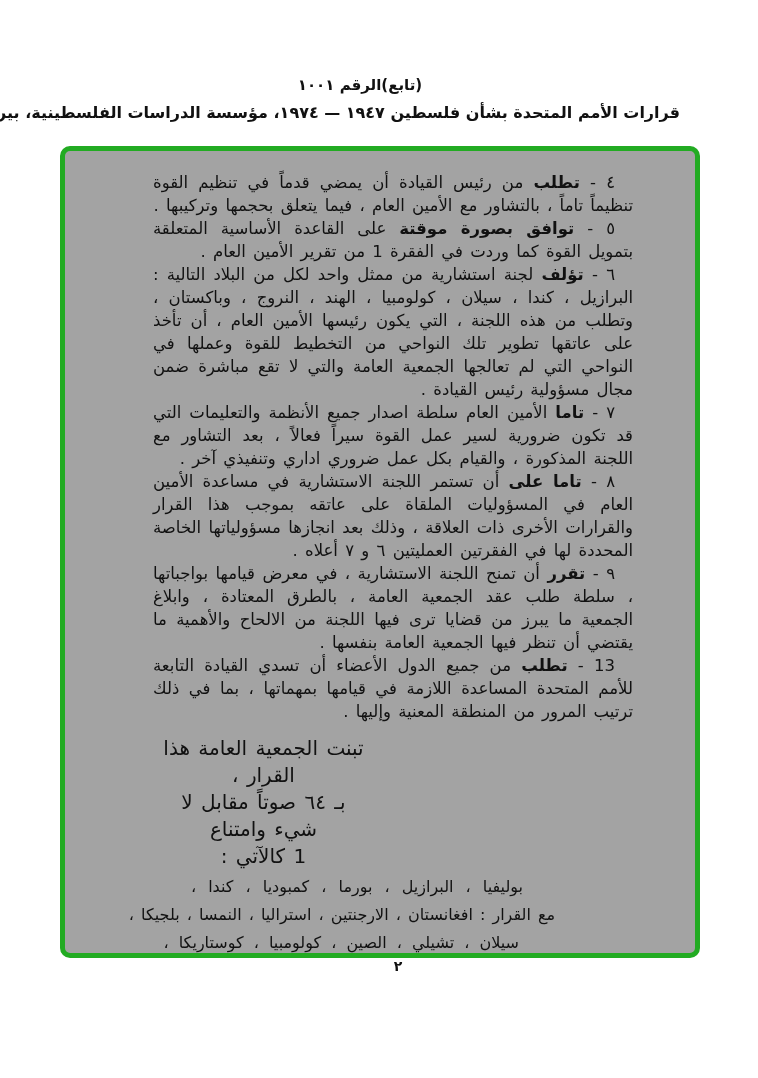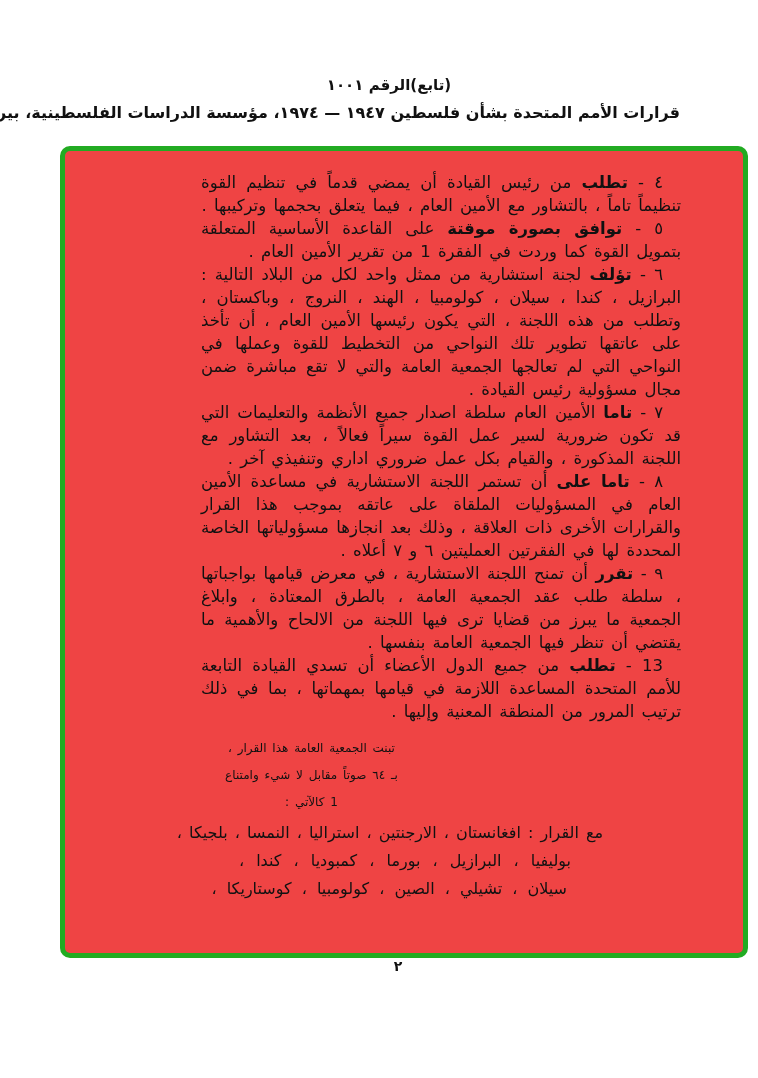--- a/index.html
+++ b/index.html
@@ -17,21 +17,20 @@
   }
   .header-title {
     position: absolute;
     top: 76px;
     left: 0;
     width: 720px;
     text-align: center;
     font-size: 15px;
     font-weight: bold;
     direction: rtl;
-    padding-left: 29px;
   }
   .header-source {
     position: absolute;
     top: 103px;
     left: 0;
     width: 680px;
     text-align: center;
     font-size: 16px;
     font-weight: bold;
     direction: rtl;
@@ -39,41 +38,40 @@
   }
   .frame {
     position: absolute;
     left: 60px;
     top: 146px;
     width: 630px;
     height: 802px;
     border: 5px solid #22ab22;
     border-radius: 10px;
     overflow: hidden;
-    background: #ef4444;
-    padding-left: 48px;
+    background: #a3a3a3;
   }
   .content {
     direction: rtl;
     padding: 20px 62px 0 88px;
     font-size: 16.5px;
     line-height: 23px;
     word-spacing: 2px;
   }
   .para {
     margin: 0;
     text-align: justify;
     text-indent: 18px;
   }
   .para .lead { font-weight: bold; }
   .adoption {
     width: 215px;
     margin: 12px 262px 0 0;
     text-align: center;
-    font-size: 12px;
+    font-size: 20px;
     line-height: 27px;
   }
   .vote {
     margin: 3px 78px 0 -66px;
     font-size: 16px;
     line-height: 28px;
   }
   .vote-line.cont-1 { padding-right: 32px; word-spacing: 7px; }
   .vote-line.cont-2 { padding-right: 36px; word-spacing: 5px; }
   .page-number {
@@ -137,24 +135,24 @@
       <span class="rest">من جميع الدول الأعضاء أن تسدي القيادة التابعة للأمم المتحدة المساعدة اللازمة في قيامها بمهماتها ، بما في ذلك ترتيب المرور من المنطقة المعنية وإليها .</span>
     </p>
 
     <div class="adoption">
       <div class="adoption-line">تبنت الجمعية العامة هذا القرار ،</div>
       <div class="adoption-line">بـ ٦٤ صوتاً مقابل لا شيء وامتناع</div>
       <div class="adoption-line">1 كالآتي :</div>
     </div>
 
     <div class="vote">
+      <div class="vote-line cont-1">بوليفيا ، البرازيل ، بورما ، كمبوديا ، كندا ،</div>
       <div class="vote-line first">
         <span class="vote-label">مع القرار :</span>
         <span>افغانستان ، الارجنتين ، استراليا ، النمسا ، بلجيكا ،</span>
       </div>
-      <div class="vote-line cont-1">بوليفيا ، البرازيل ، بورما ، كمبوديا ، كندا ،</div>
       <div class="vote-line cont-2">سيلان ، تشيلي ، الصين ، كولومبيا ، كوستاريكا ،</div>
     </div>
 
   </div>
 </div>
 
 <div class="page-number">٢</div>
 
 </body></html>

